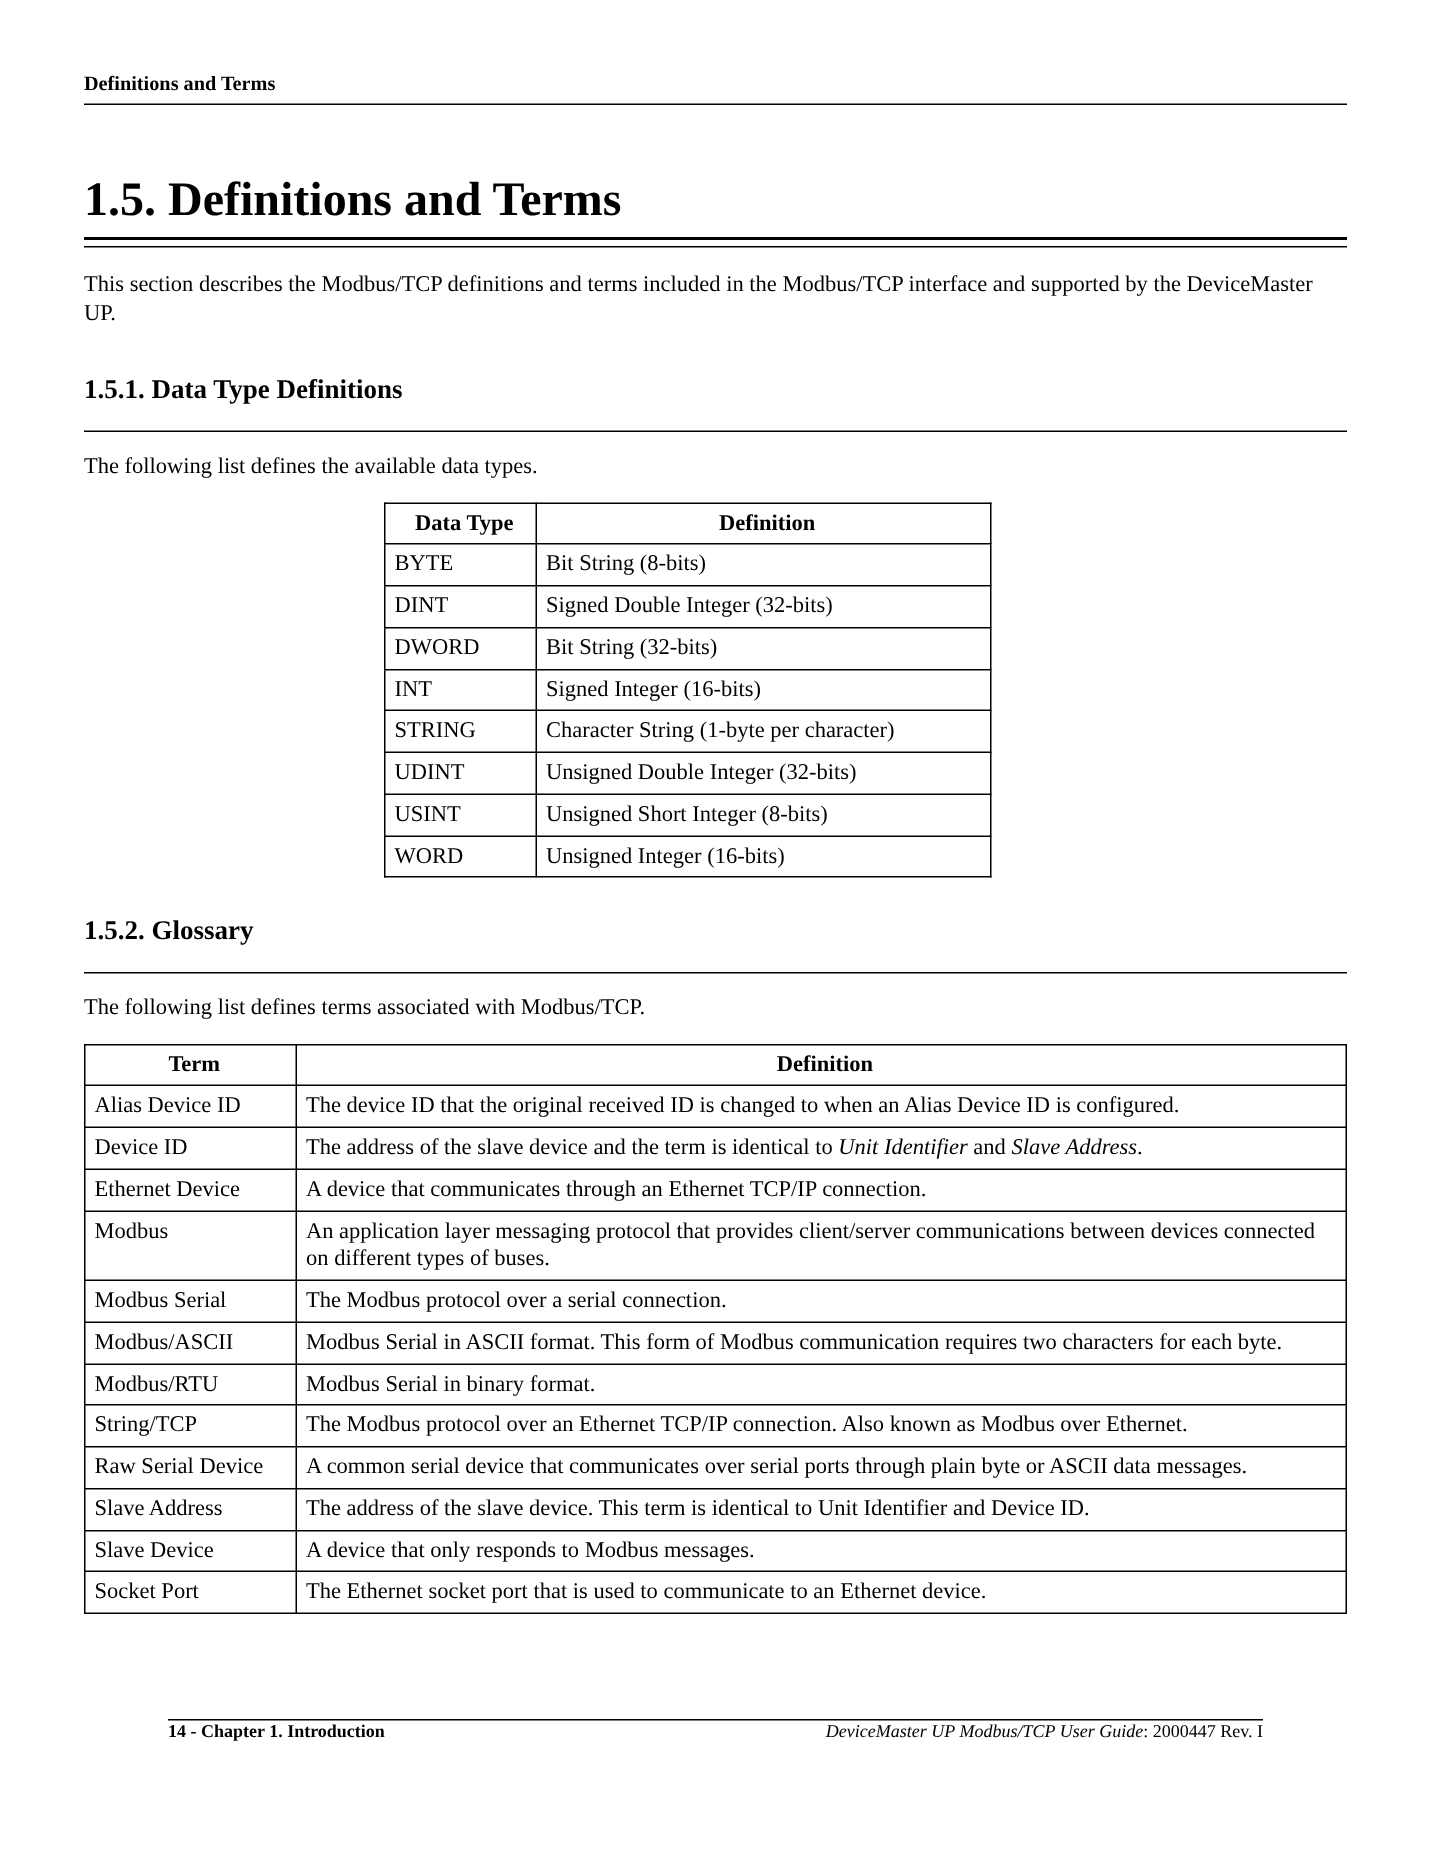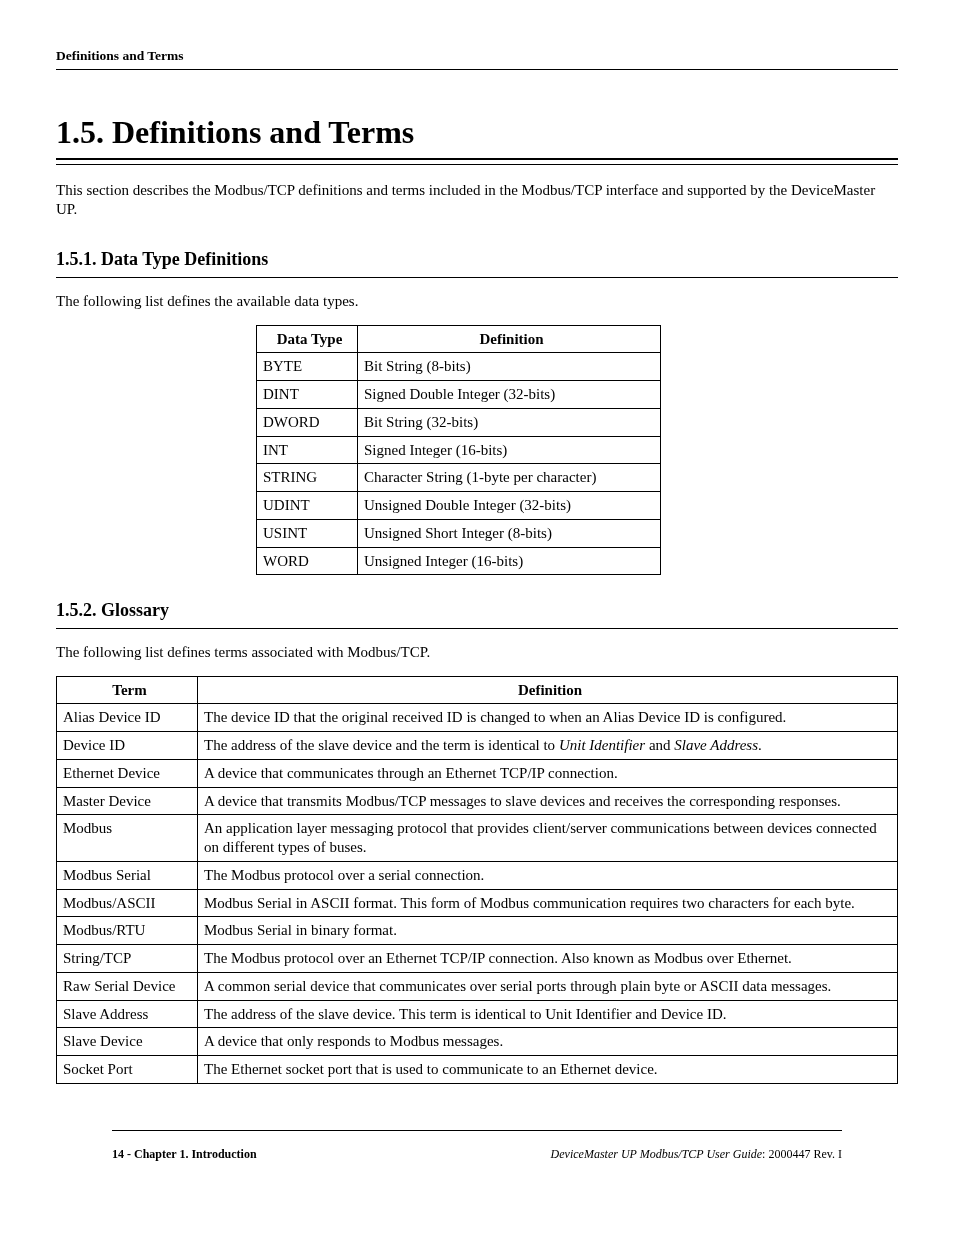--- a/index.html
+++ b/index.html
@@ -33,21 +33,21 @@
     height: 4px;
     margin: 0 0 16px 0;
   }
   .intro {
     margin: 0 0 30px 0;
   }
   h2.subsection {
     font-size: 18px;
     font-weight: bold;
     margin: 24px 0 0 0;
-    padding-bottom: 6px;
+    padding-bottom: 16px;
     border-bottom: 1.5px solid #000;
   }
   .sub-intro {
     margin: 14px 0 14px 0;
   }
   table {
     border-collapse: collapse;
     font-size: 15px;
   }
   table.data-types {
@@ -72,21 +72,21 @@
   table.data-types td.type-col { width: 88px; }
   table.data-types td.def-col  { width: 290px; }
   table.glossary td.term-col { width: 128px; }
   .italic { font-style: italic; }
   .footer {
     position: absolute;
     left: 56px;
     right: 56px;
     bottom: 36px;
     border-top: 1px solid #000;
-    padding-top: 16px;
+    padding-top: 0;
     font-size: 12px;
     display: flex;
     justify-content: space-between;
   }
   .footer .left { font-weight: bold; }
   .footer .right .doc-title { font-style: italic; }
   
   .page {
     position: relative;
     min-height: 1150px;
@@ -178,24 +178,20 @@
         <td class="term-col">Device ID</td>
         <td>
           <span>The address of the slave device and the term is identical to </span><span class="italic">Unit Identifier</span><span> and </span><span class="italic">Slave Address</span><span>.</span>
         </td>
       </tr>
       <tr>
           <td class="term-col">Ethernet Device</td>
           <td>A device that communicates through an Ethernet TCP/IP connection.</td>
         </tr>
       <tr>
-          <td class="term-col">Master Device</td>
-          <td>A device that transmits Modbus/TCP messages to slave devices and receives the corresponding responses.</td>
-        </tr>
-      <tr>
           <td class="term-col">Modbus</td>
           <td>An application layer messaging protocol that provides client/server communications between devices connected on different types of buses.</td>
         </tr>
       <tr>
           <td class="term-col">Modbus Serial</td>
           <td>The Modbus protocol over a serial connection.</td>
         </tr>
       <tr>
           <td class="term-col">Modbus/ASCII</td>
           <td>Modbus Serial in ASCII format. This form of Modbus communication requires two characters for each byte.</td>

